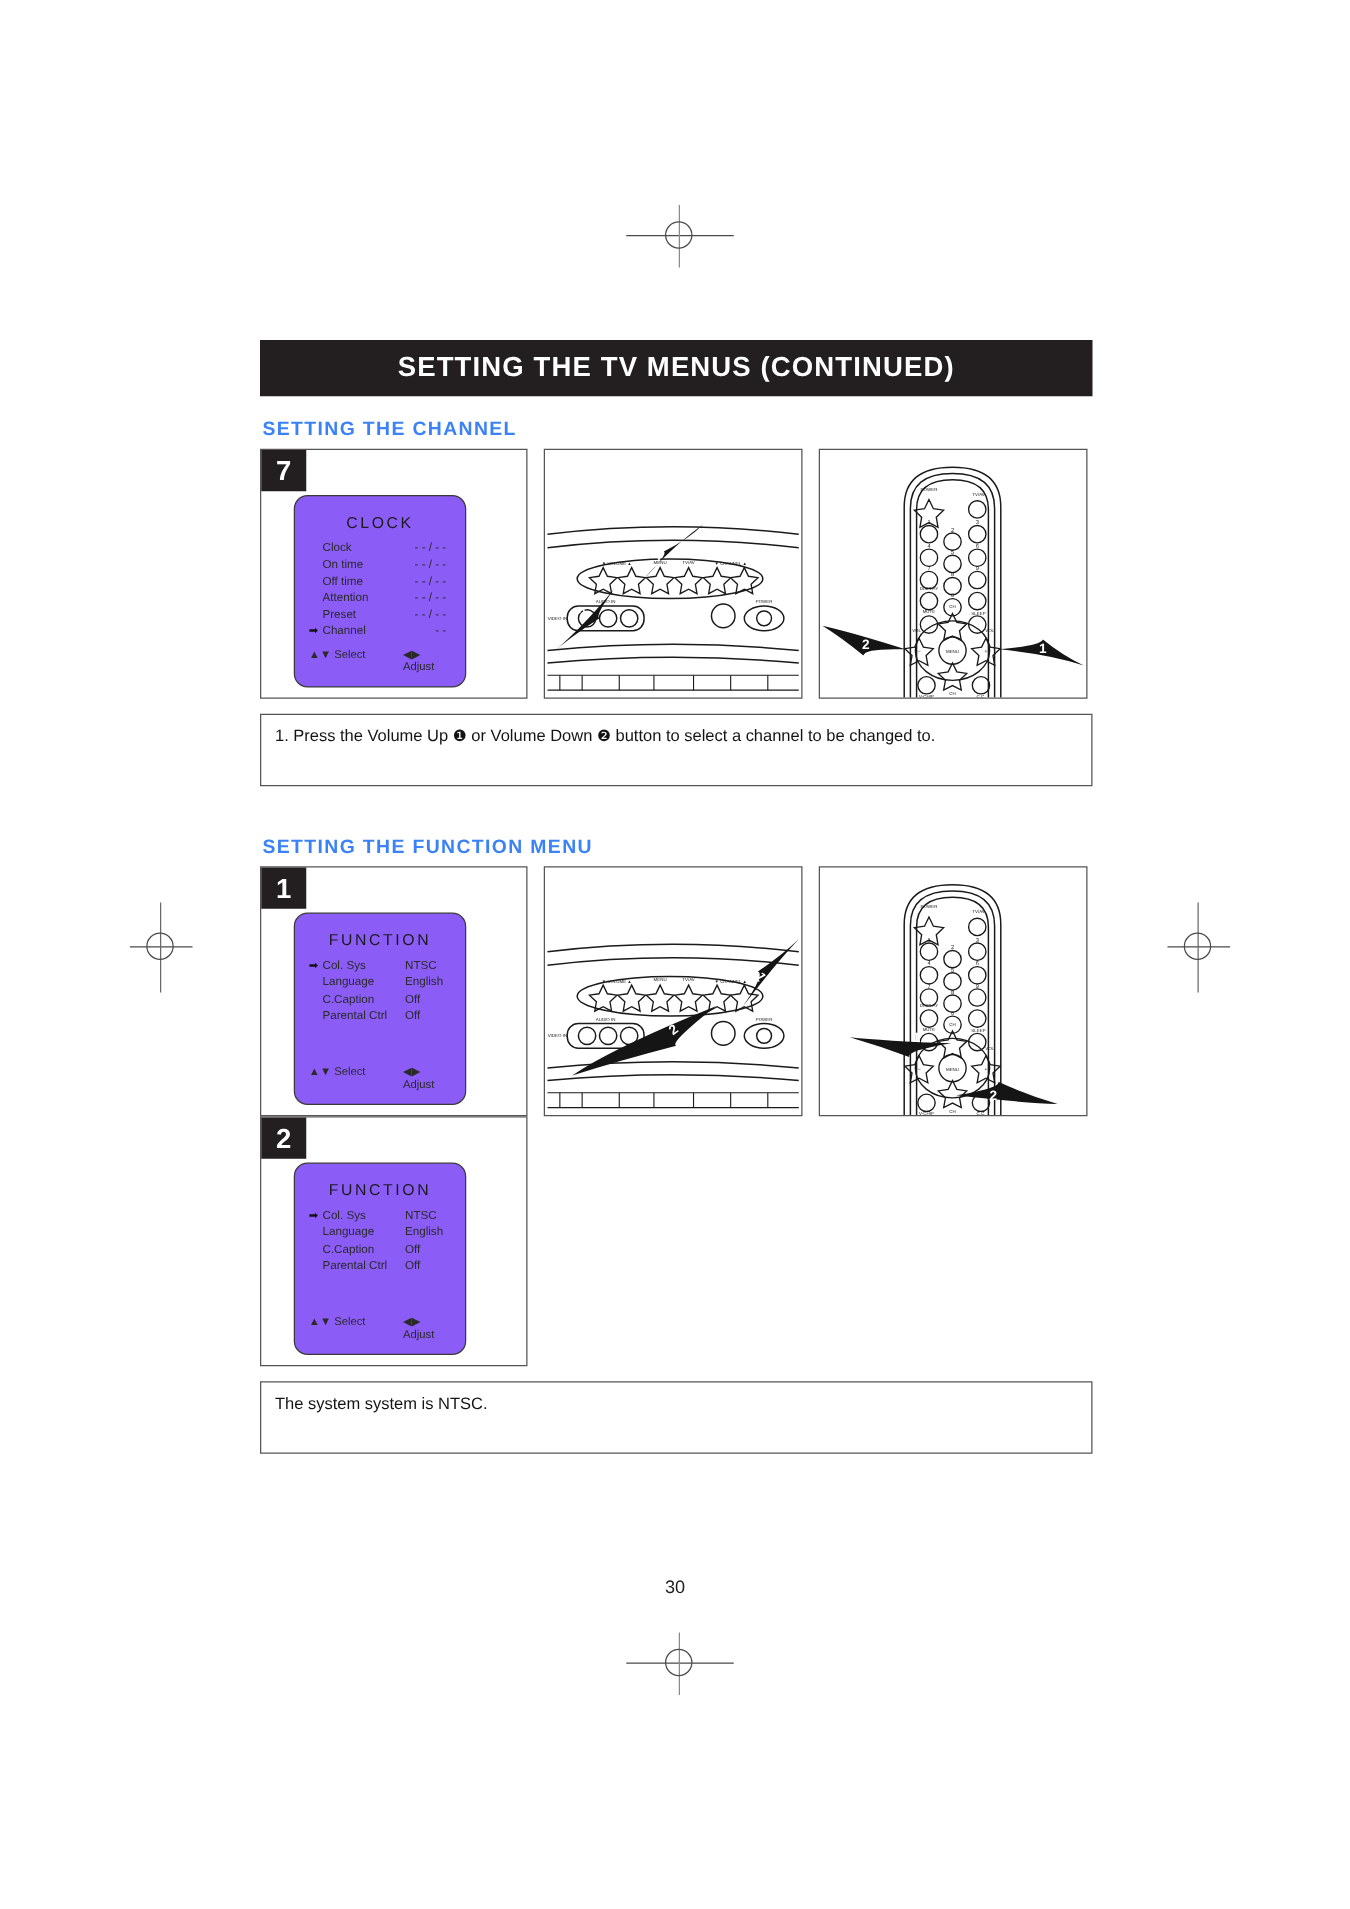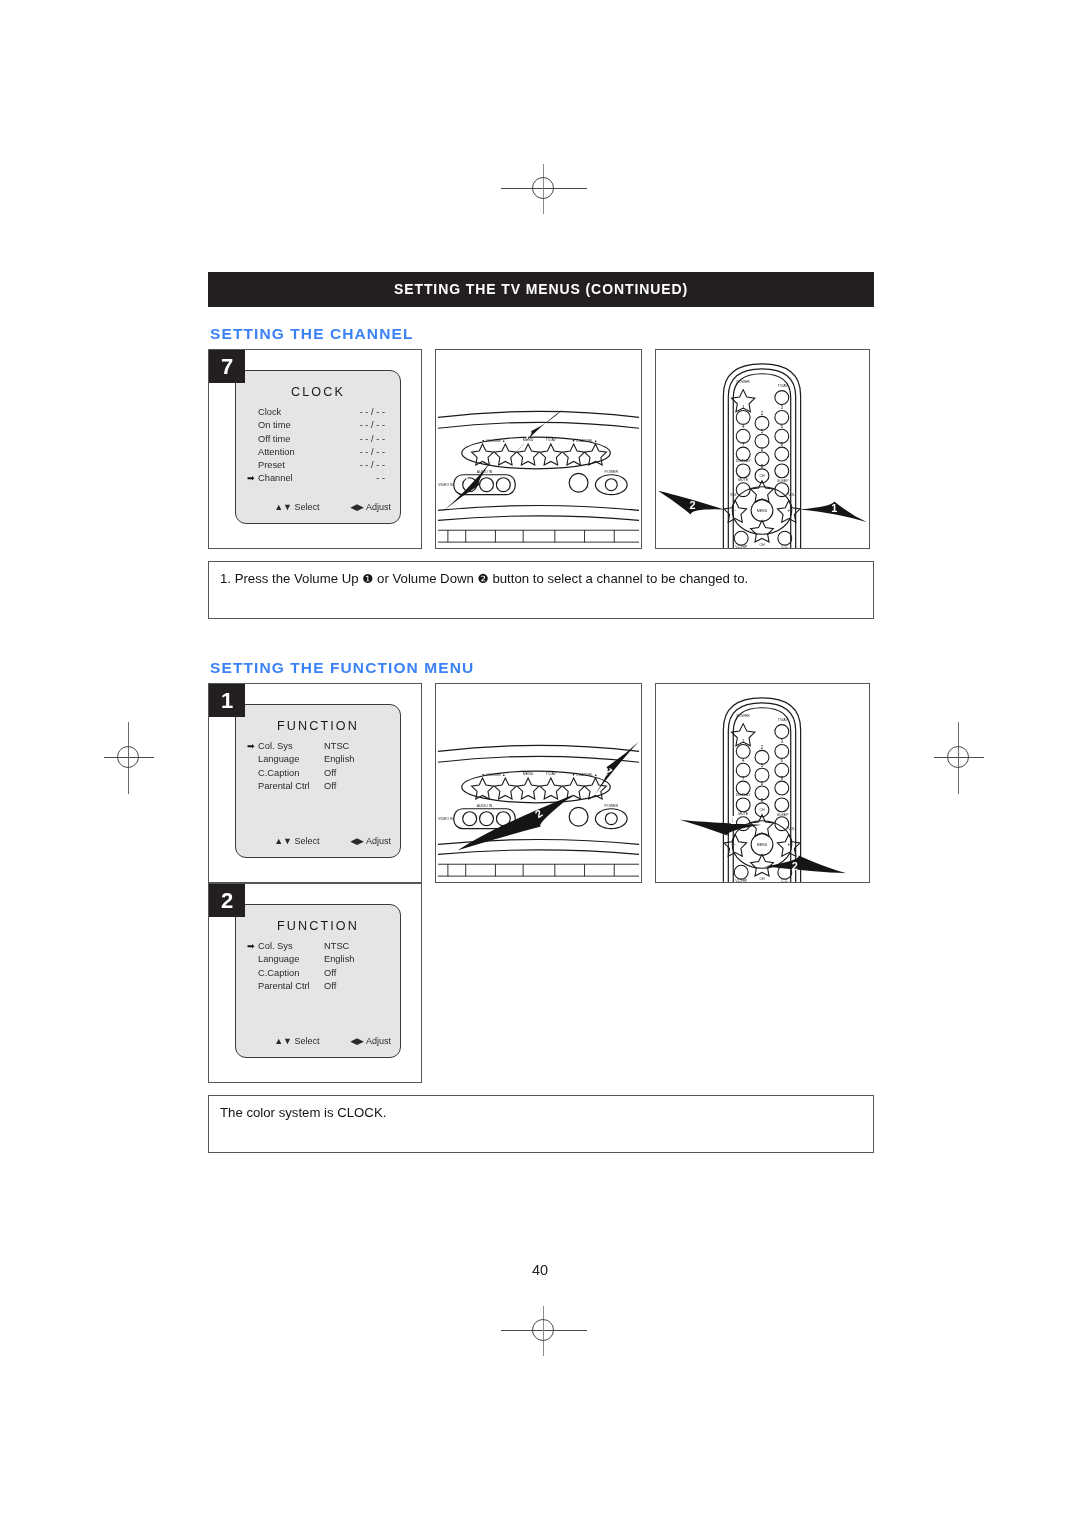--- a/index.html
+++ b/index.html
@@ -56,21 +56,21 @@
     left: 208px;
     top: 272px;
     width: 666px;
   }
 
   
   #page-banner {
     background: #231f20;
     color: #ffffff;
     text-align: center;
-    font-size: 14px;
+    font-size: 22px;
     font-weight: bold;
     letter-spacing: 0.9px;
     padding: 9px 0 10px 0;
     margin-bottom: 18px;
   }
 
   
   .section-heading {
     font-size: 15.5px;
     font-weight: bold;
@@ -109,24 +109,24 @@
     display: flex;
     align-items: center;
     justify-content: center;
     z-index: 3;
   }
 
   
   .osd {
     position: absolute;
     left: 26px;
-    top: 20px;
-    width: 166px;
+    top: 36px;
+    width: 138px;
     height: 154px;
-    background: #e5e5e5;
+    background: #8b5cf6;
     border: 1.4px solid #3a3a3a;
     border-radius: 11px;
     box-sizing: border-box;
     font-size: 9.3px;
     color: #2a2a2a;
   }
   .osd-title {
     text-align: center;
     font-size: 12.6px;
     letter-spacing: 2.1px;
@@ -594,17 +594,17 @@
           </div>
         </div>
         <div class="osd-footer">
           <span class="f1">▲▼ Select</span>
           <span>◀▶ Adjust</span>
         </div>
       </div>
     </div>
   </div>
 
-  <div class="note-box">The color system is CLOCK.</div>
+  <div class="note-box">The system system is NTSC.</div>
 
 </div>
 
-<div id="page-number">40</div>
+<div id="page-number">30</div>
 
 </body></html>

